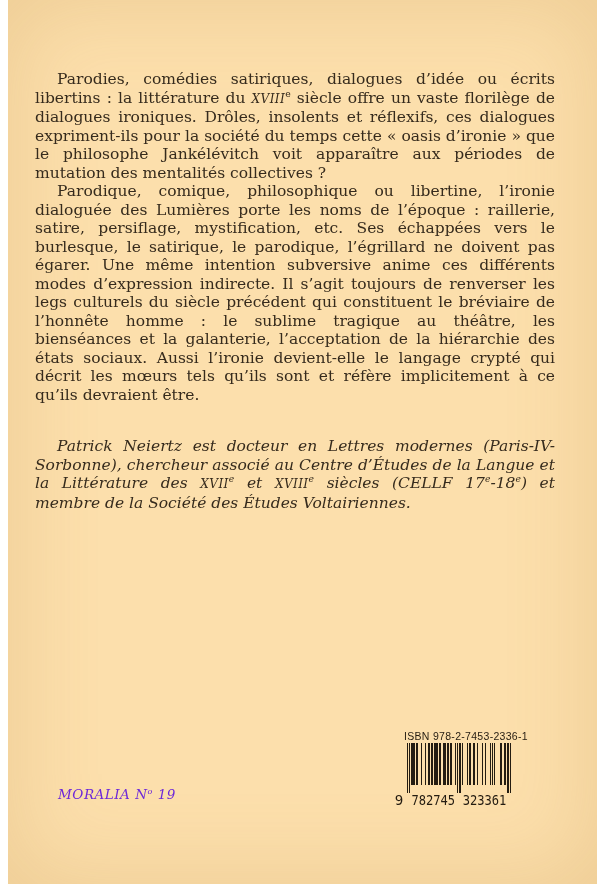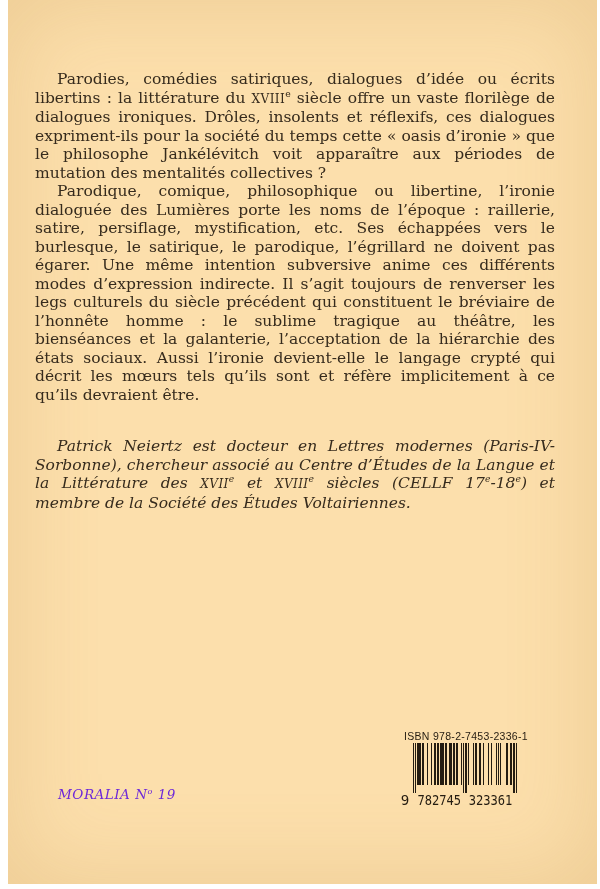--- a/index.html
+++ b/index.html
@@ -22,30 +22,30 @@
   }
   .text-block {
     position:absolute; left:27px; top:70px; width:520px;
     color:#362b1d;
     font-size:15.5px;
     line-height:18.5px;
     text-align:justify;
   }
   .text-block p { text-indent:22px; margin:0; }
   .bio { margin-top:33px !important; font-style:italic; }
-  .sc  { text-transform:uppercase; font-size:0.78em; letter-spacing:0.4px; }
+  .sc  { text-transform:uppercase; font-size:0.78em; letter-spacing:0.4px;font-style:italic; }
   .sup { vertical-align:super; font-size:0.6em; line-height:0; }
   .series {
     position:absolute; left:50px; top:786px;
     font-style:italic; font-size:13.5px; letter-spacing:0.5px;
     color:#6d28d9;
   }
   .barcode-block {
     position:absolute; left:386px; top:730px; width:132px;
-    text-align:center; color:#241c11;
+    color:#241c11;
   }
   .isbn-label {
     font-family:"Liberation Sans", sans-serif;
     font-size:10.5px; letter-spacing:0.3px;
     padding-left:10px;
     margin-bottom:1px;
     white-space:nowrap;
   }
   #barcode-svg rect { fill:#241c11; }
   #barcode-svg text {

